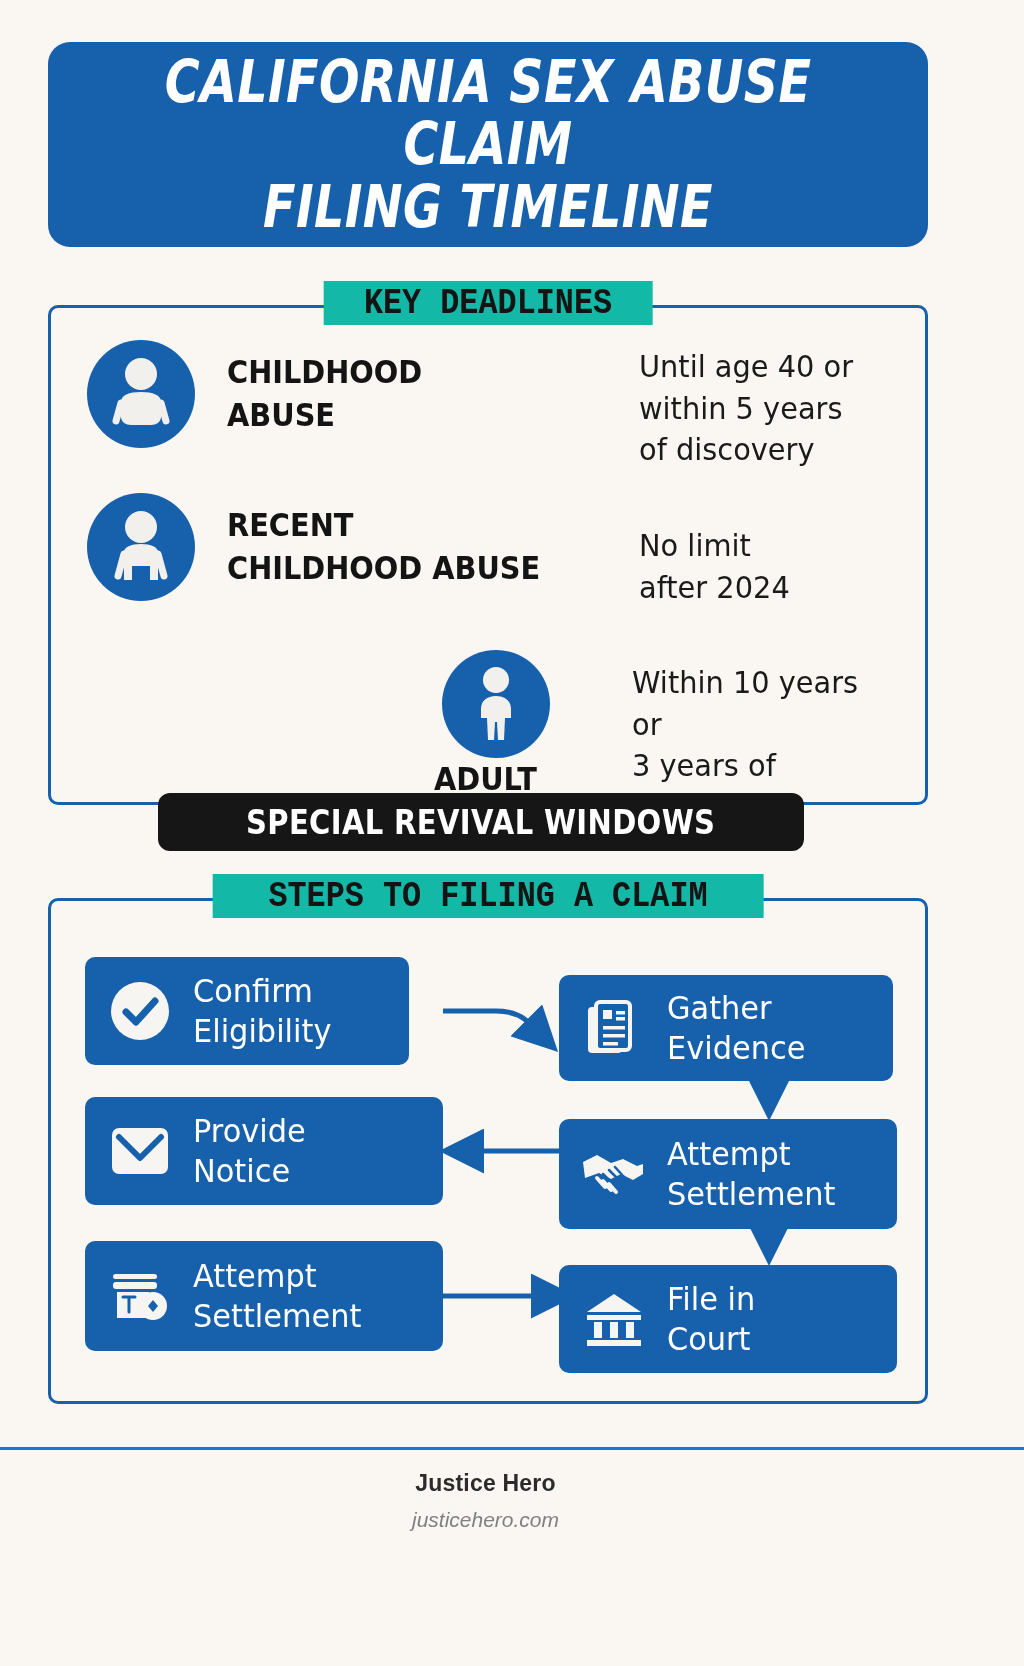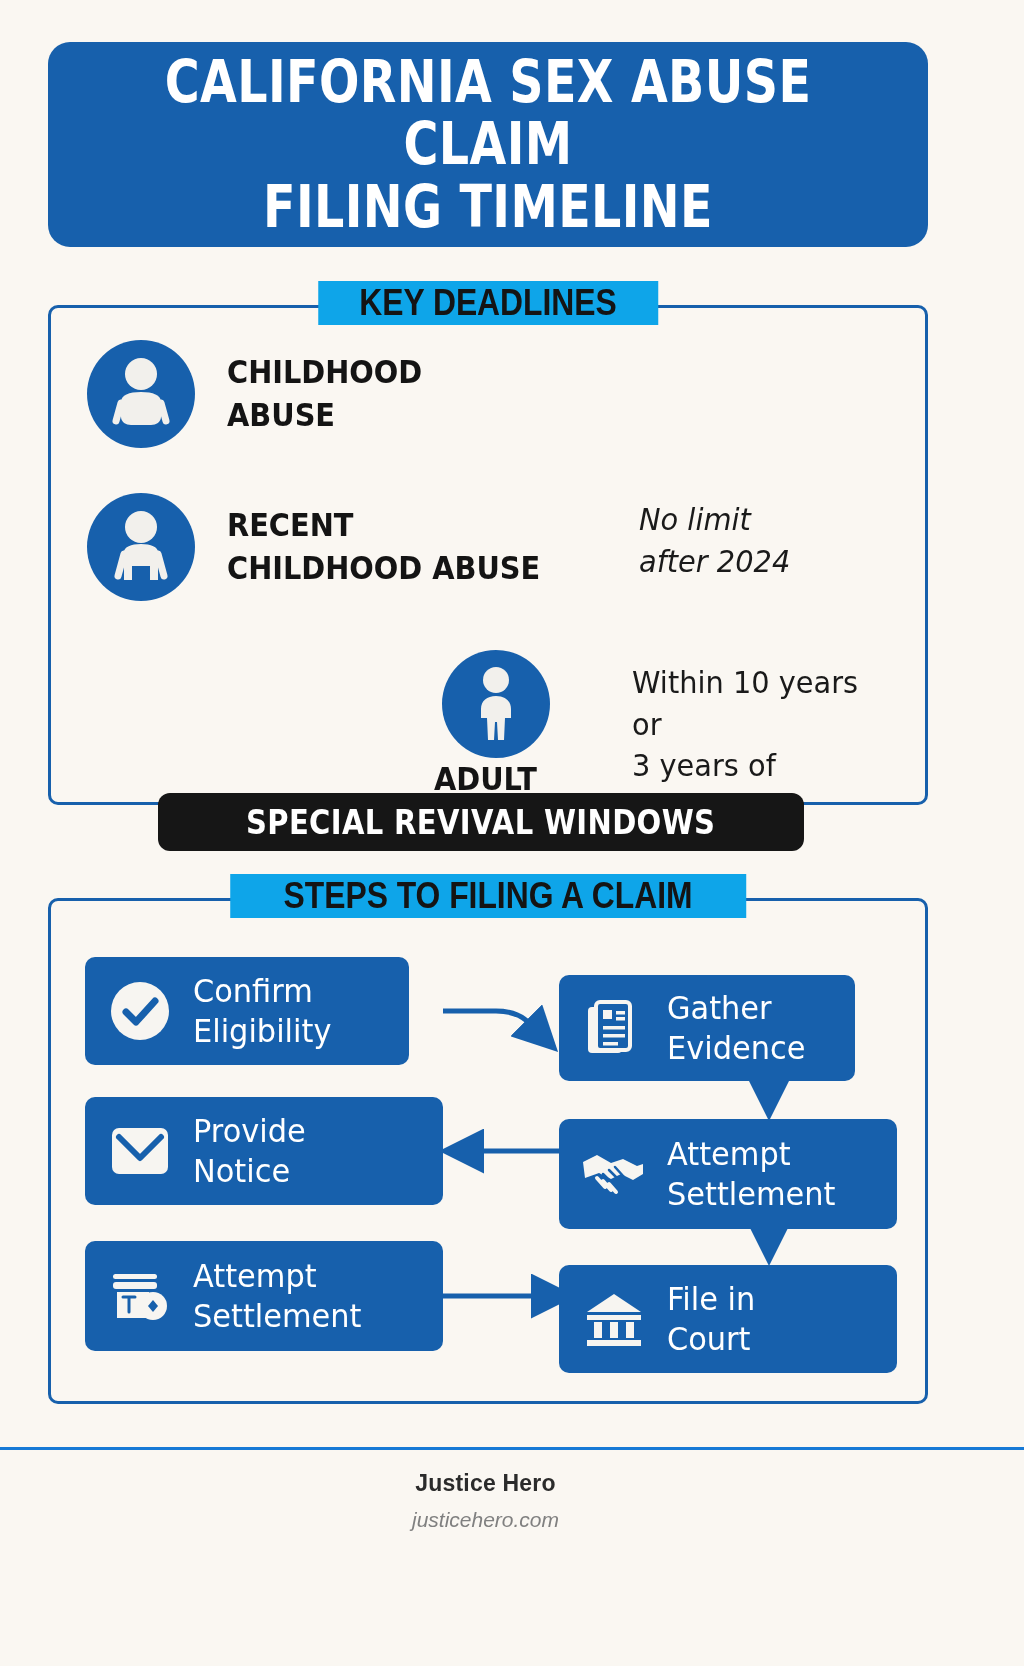--- a/index.html
+++ b/index.html
@@ -26,20 +26,21 @@
     left: 48px;
     top: 42px;
     width: 880px;
     height: 205px;
     background: #1760ac;
     border-radius: 22px;
     display: flex;
     align-items: center;
     justify-content: center;
     text-align: center;
+    font-style: italic;
   }
   .title-text {
     color: #ffffff;
     font-family: "DejaVu Sans", sans-serif;
     font-weight: bold;
     font-size: 58px;
     line-height: 1.08;
     letter-spacing: 0.5px;
     transform: scaleX(0.82);
     transform-origin: center center;
@@ -52,24 +53,24 @@
     position: absolute;
     border: 3px solid #1760ac;
     border-radius: 10px;
     box-sizing: border-box;
   }
   .panel-legend {
     position: absolute;
     top: -27px;
     left: 50%;
     transform: translateX(-50%);
-    background: #0ea5e9;
+    background: #14b8a6;
     padding: 0 20px;
     color: #141414;
-    font-family: Liberation Sans, sans-serif;
+    font-family: Liberation Mono, monospace;
     font-weight: bold;
     font-size: 37px;
     line-height: 44px;
     white-space: nowrap;
   }
   .panel-legend span {
     display: inline-block;
     transform: scaleX(0.86);
     transform-origin: center;
   }
@@ -248,33 +249,36 @@
     <div class="dl-row" style="top:32px;">
       <div class="dl-icon">
         <svg width="66" height="74" viewBox="0 0 66 74" aria-hidden="true">
           <circle cx="33" cy="17" r="16" fill="#f2f0ec"></circle>
           <path d="M13 45 C13 38 21 35 33 35 C45 35 53 38 53 45 L53 60 C53 65 48 68 43 68 L23 68 C18 68 13 65 13 60 Z" fill="#f2f0ec"></path>
           <path d="M13 46 L8 64 M53 46 L58 64" stroke="#f2f0ec" stroke-width="7" stroke-linecap="round" fill="none"></path>
         </svg>
       </div>
       <div class="dl-label"><span>CHILDHOOD
 ABUSE</span></div>
+      <div class="dl-value" style="left:552px; top:6px;"><span>Until age 40 or
+within 5 years
+of discovery</span></div>
     </div>
 
     <div class="dl-row" style="top:185px;">
       <div class="dl-icon">
         <svg width="66" height="74" viewBox="0 0 66 74" aria-hidden="true">
           <circle cx="33" cy="17" r="16" fill="#f2f0ec"></circle>
           <path d="M16 42 C16 37 23 34 33 34 C43 34 50 37 50 42 L50 70 L42 70 L42 56 L24 56 L24 70 L16 70 Z" fill="#f2f0ec"></path>
           <path d="M16 44 L10 66 M50 44 L56 66" stroke="#f2f0ec" stroke-width="7" stroke-linecap="round" fill="none"></path>
         </svg>
       </div>
       <div class="dl-label"><span>RECENT
 CHILDHOOD ABUSE</span></div>
-      <div class="dl-value" style="left:552px; top:6px;font-style:italic;"><span>No limit
+      <div class="dl-value" style="left:552px; top:32px;"><span>No limit
 after 2024</span></div>
     </div>
 
     <div class="dl-row" style="top:342px;flex-direction:column;">
       <div class="dl-icon">
         <svg width="62" height="76" viewBox="0 0 62 76" aria-hidden="true">
           <circle cx="31" cy="14" r="13" fill="#f2f0ec"></circle>
           <path d="M31 30 C22 30 16 35 16 43 L16 52 L22 52 L23 74 L29 74 L30 56 L32 56 L33 74 L39 74 L40 52 L46 52 L46 43 C46 35 40 30 31 30 Z" fill="#f2f0ec"></path>
         </svg>
       </div>
@@ -314,21 +318,21 @@
       <div class="step-icon">
         <svg width="62" height="62" viewBox="0 0 62 62" aria-hidden="true">
           <circle cx="31" cy="31" r="29" fill="#f7f5f1"></circle>
           <path d="M17 32 L27 42 L46 21" stroke="#1760ac" stroke-width="7" fill="none" stroke-linecap="round" stroke-linejoin="round"></path>
         </svg>
       </div>
       <div class="step-label"><span>Confirm
 Eligibility</span></div>
     </div>
 
-    <div class="step-box" style="left:508px; top:74px; width:296px; height:106px;">
+    <div class="step-box" style="left:508px; top:74px; width:334px; height:106px;">
       <div class="step-icon">
         <svg width="60" height="62" viewBox="0 0 60 62" aria-hidden="true">
           <rect x="4" y="10" width="34" height="46" rx="4" fill="#f7f5f1"></rect>
           <rect x="12" y="5" width="34" height="48" rx="4" fill="#1760ac" stroke="#f7f5f1" stroke-width="4"></rect>
           <rect x="19" y="13" width="9" height="9" fill="#f7f5f1"></rect>
           <rect x="32" y="14" width="9" height="3.5" fill="#f7f5f1"></rect>
           <rect x="32" y="20" width="9" height="3.5" fill="#f7f5f1"></rect>
           <rect x="19" y="29" width="22" height="3.5" fill="#f7f5f1"></rect>
           <rect x="19" y="37" width="22" height="3.5" fill="#f7f5f1"></rect>
           <rect x="19" y="45" width="15" height="3.5" fill="#f7f5f1"></rect>

